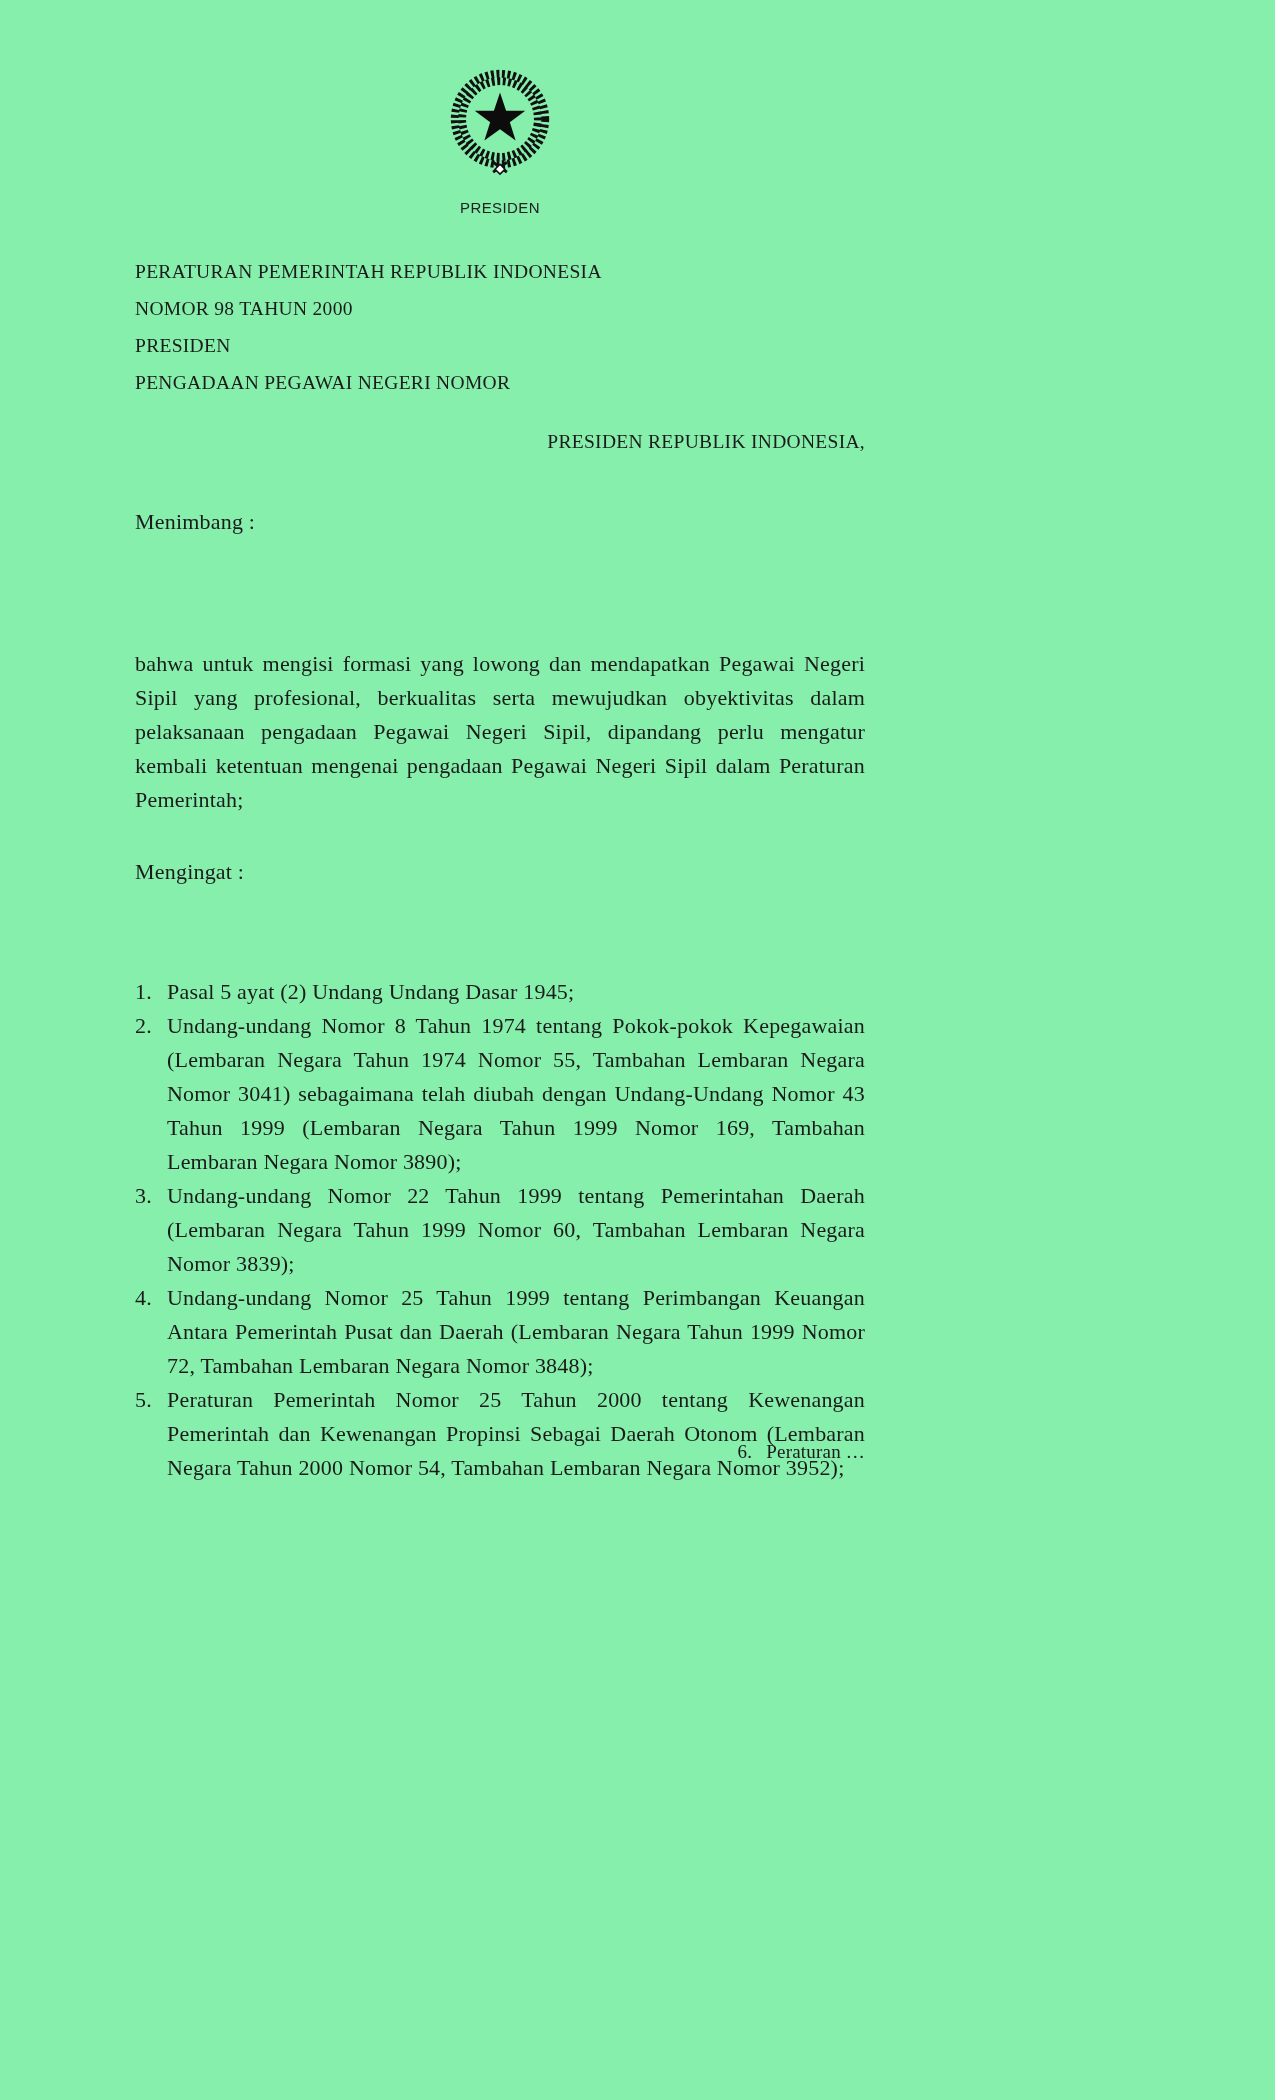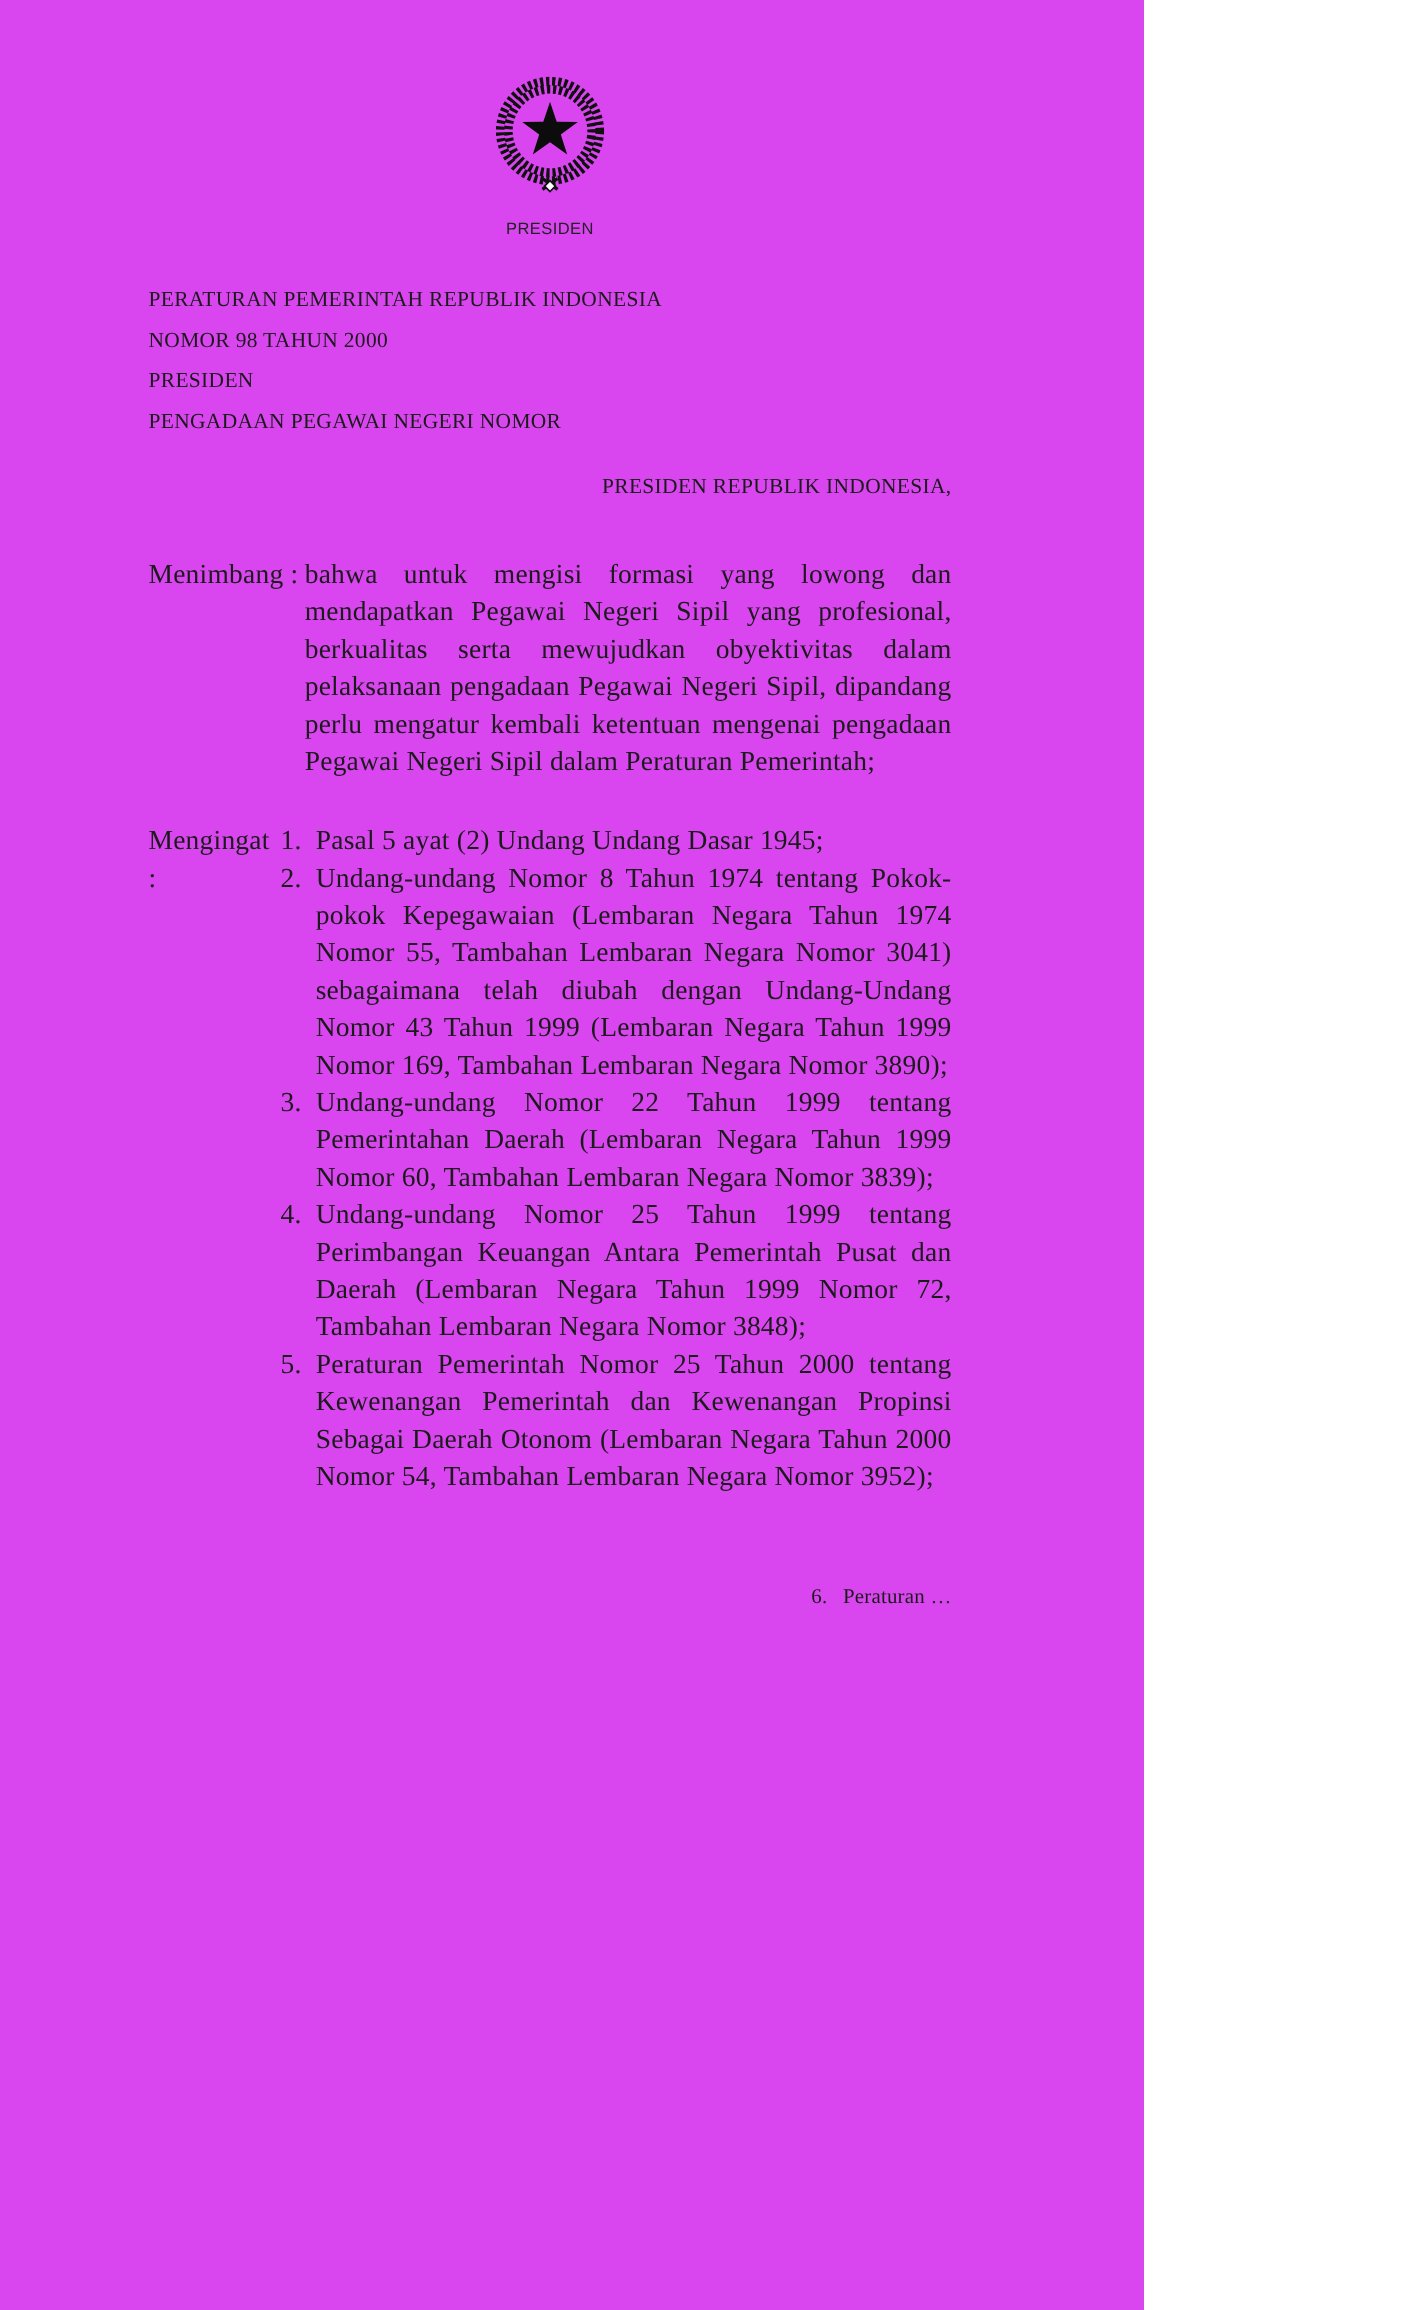--- a/index.html
+++ b/index.html
@@ -5,22 +5,22 @@
   * { margin: 0; padding: 0; box-sizing: border-box; }
   html, body { background: #ffffff; }
   body {
     width: 1275px; height: 2100px;
     font-family: "Liberation Serif", serif;
     color: #1b1b1b;
     -webkit-font-smoothing: antialiased;
   }
   .page {
     position: relative;
-    width: 1040px; height: 2100px;
-    background: #d946ef;
+    width: 1275px; height: 2100px;
+    background: #86efac;
     overflow: hidden;
   }
   .content {
     position: absolute;
     left: 135px; top: 0;
     width: 730px; height: 2100px;
   }
   .emblem-wrap { margin-top: 60px; text-align: center; }
   .emblem { width: 118px; height: 122px; display: inline-block; }
   .org {
@@ -40,23 +40,24 @@
     letter-spacing: 0.3px;
   }
   .opening {
     margin-top: 30px;
     text-align: right;
     font-size: 19.5px;
     letter-spacing: 0.3px;
   }
   .section {
     display: flex;
-    font-size: 25px;
+    font-size: 22px;
     line-height: 34px;
     letter-spacing: 0.2px;
+    flex-direction: column;
   }
   .section.menimbang { margin-top: 52px; }
   .section.mengingat { margin-top: 38px; font-family: Liberation Serif, serif; }
   .section-label-wide { flex: 0 0 142px; }
   .section-label-narrow { flex: 0 0 120px; }
   .section-body {
     flex: 1;
     text-align: justify;
     text-justify: inter-word;
     hyphens: none;

